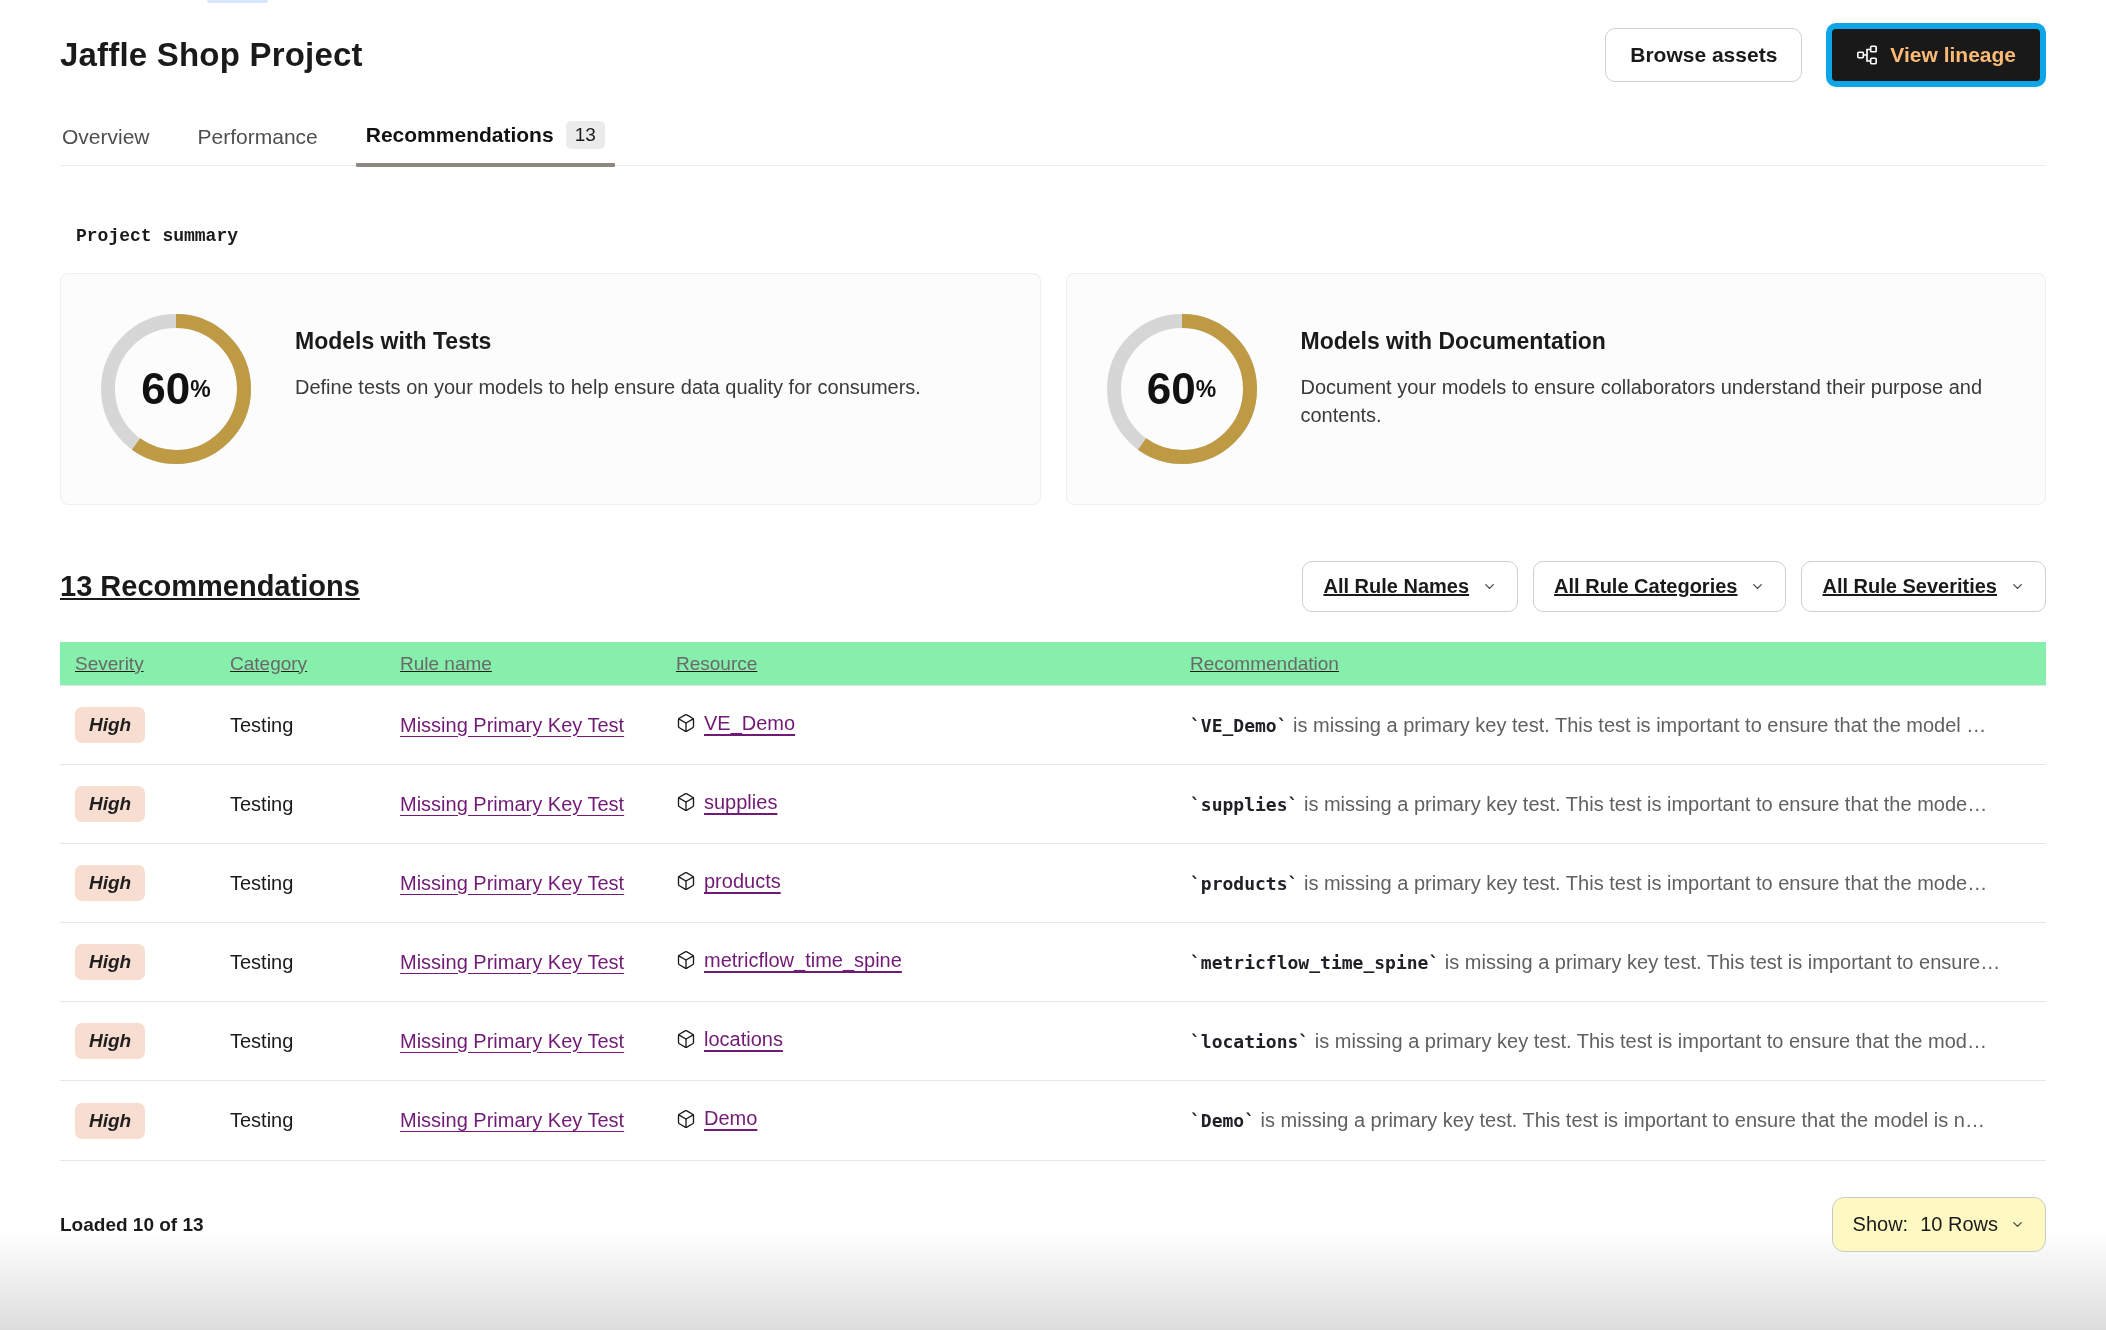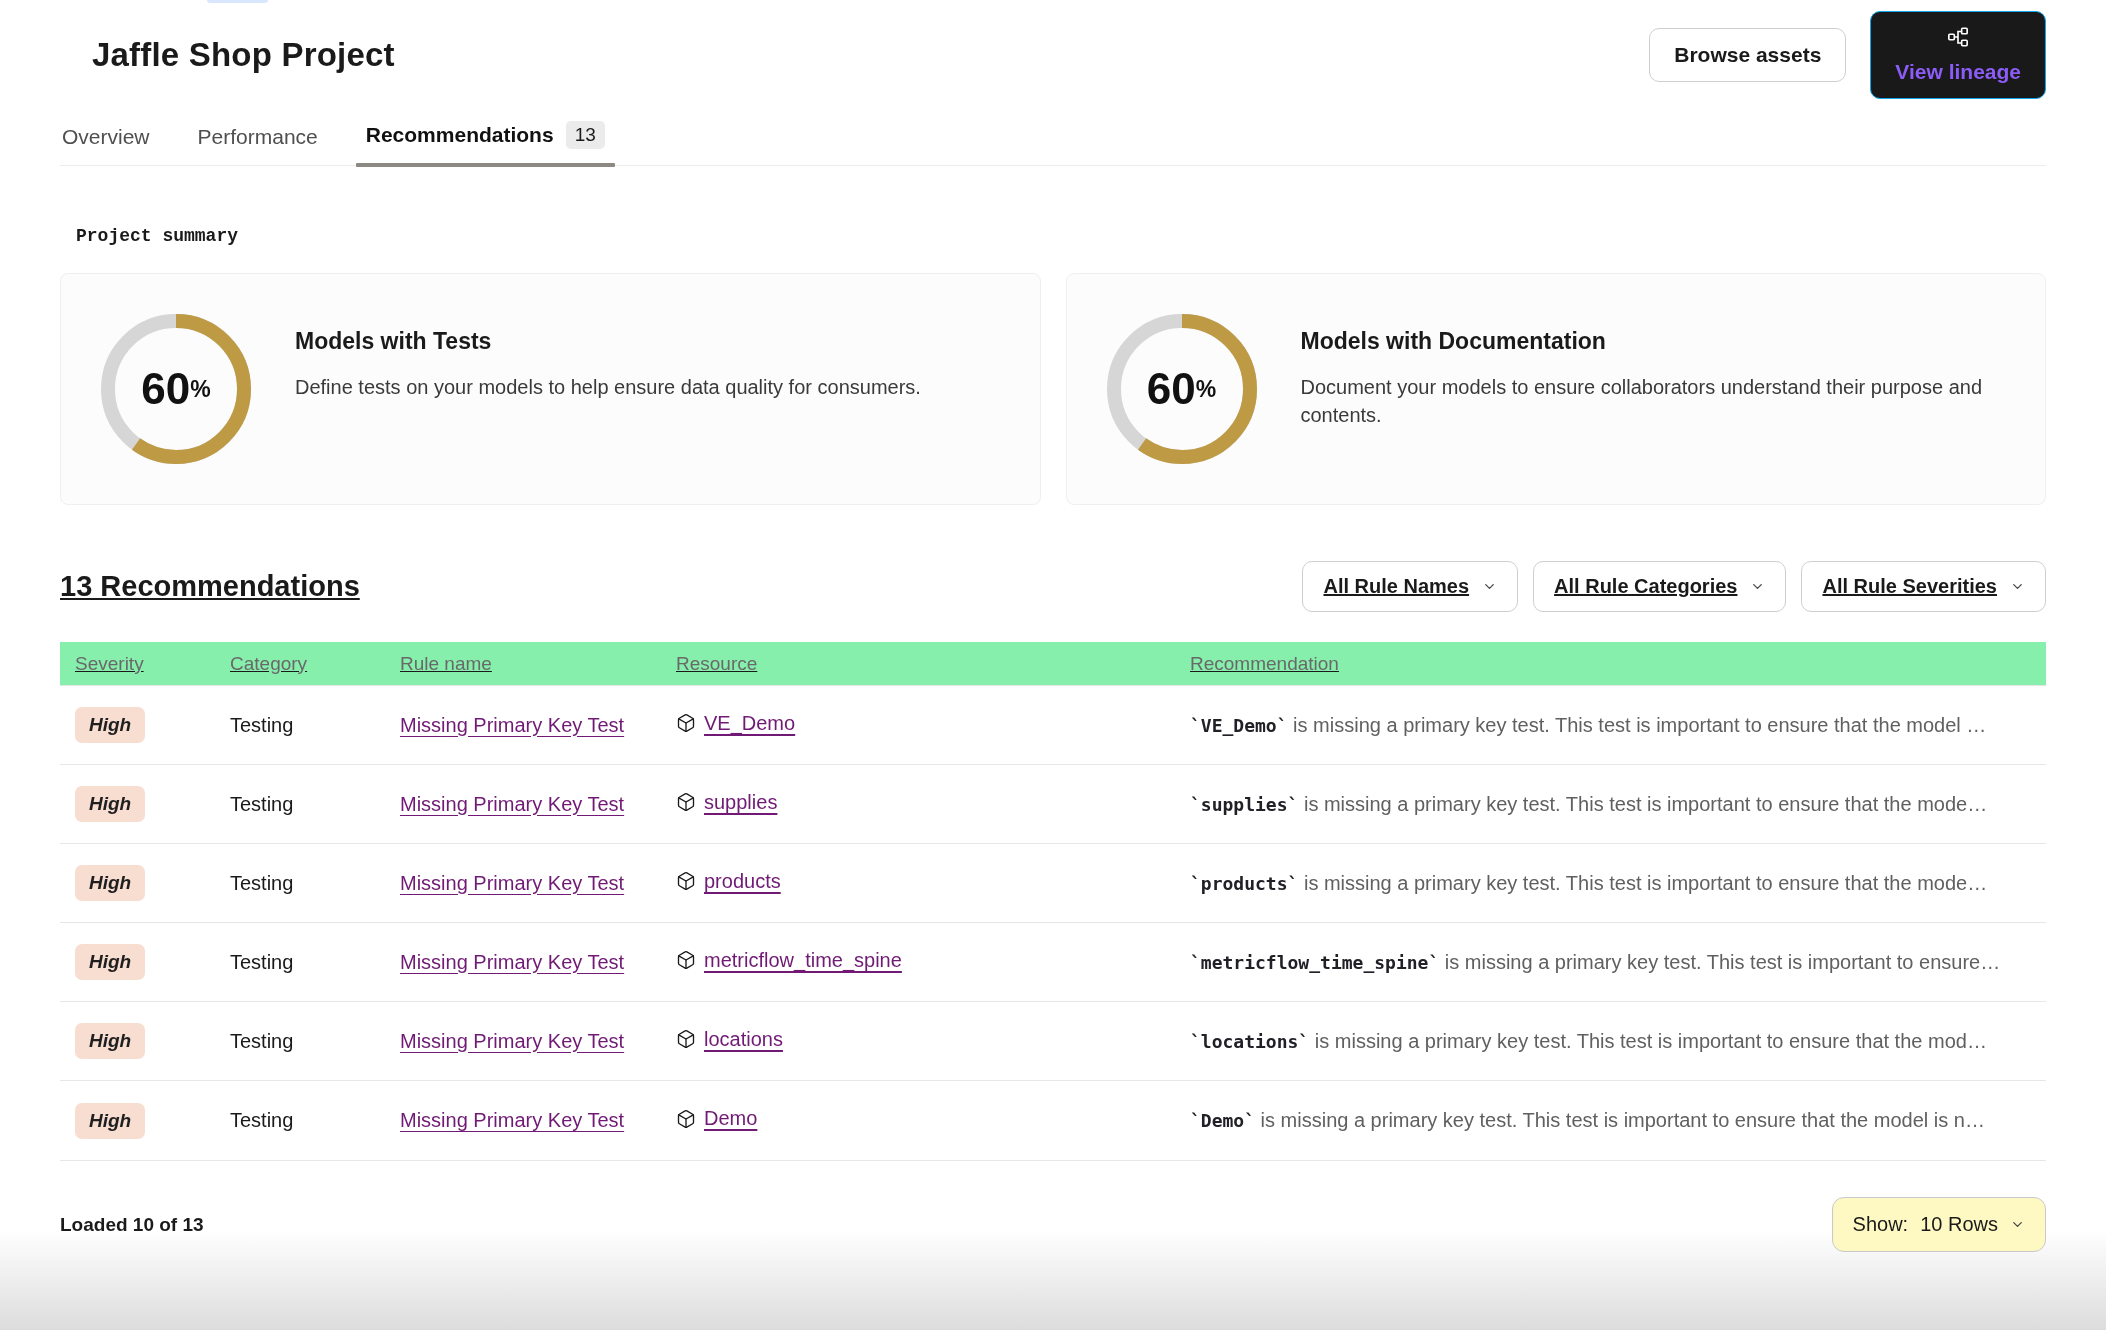--- a/index.html
+++ b/index.html
@@ -6,28 +6,28 @@
   html,body { background:#fff; }
   body {
     width:2106px; height:1330px; position:relative; overflow:hidden;
     font-family:"Liberation Sans", sans-serif; color:#1a1a1a;
   }
   .top-accent { position:absolute; left:207px; top:0; width:61px; height:3px;
     background:#d9e7fe; border-radius:0 0 4px 4px; }
 
   
   .page-header { display:flex; justify-content:space-between; align-items:center;
-    padding:24px 60px 0 60px; height:86px;margin-left:32px; }
+    padding:24px 60px 0 60px; height:86px; }
   .page-title { font-size:33px; font-weight:700; letter-spacing:.2px; }
   .header-actions { display:flex; gap:24px; align-items:center; }
   .btn { display:inline-flex; align-items:center; gap:12px; font-size:21px; font-weight:600;
     border-radius:10px; padding:14px 24px; cursor:pointer; white-space:nowrap;
     font-family:"Liberation Sans", sans-serif; }
   .btn-secondary { background:#fff; border:1px solid #cfcfcf; color:#1a1a1a; }
-  .btn-primary { background:#191919; border:1px solid #0ea5e9; color:#8b5cf6;flex-direction:column; }
+  .btn-primary { background:#191919; border:6px solid #0ea5e9; color:#fdba74; }
 
   
   .tabs { display:flex; gap:44px; align-items:flex-end; margin:34px 60px 0 60px;
     border-bottom:1px solid #ececec; height:46px; }
   .tab { display:flex; align-items:center; gap:12px; font-size:21px; color:#4f4f4f;
     padding:0 2px 16px 2px; cursor:pointer; position:relative; }
   .tab.active { color:#111; font-weight:700; }
   .tab.active::after { content:""; position:absolute; left:-8px; right:-8px; bottom:-2px;
     height:4px; background:#8c8882; border-radius:1px; }
   .tab-badge { background:#ebebeb; border-radius:5px; padding:3px 9px; font-size:19px;

